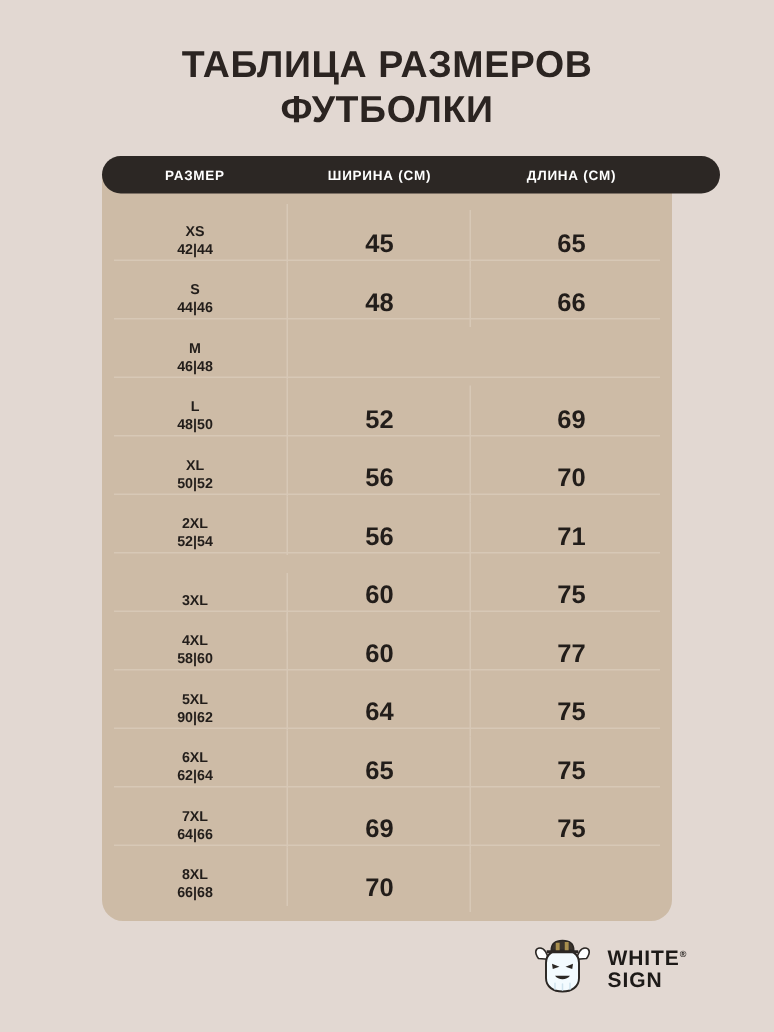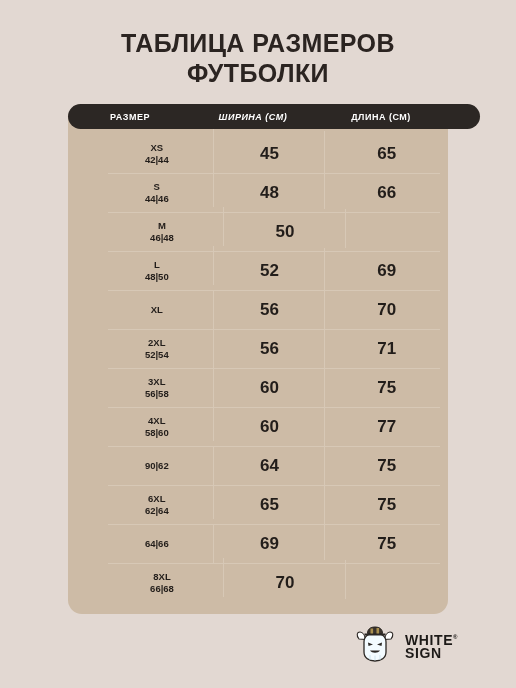--- a/index.html
+++ b/index.html
@@ -64,36 +64,35 @@
   }
   .th {
     font-size: 9px;
     font-weight: 700;
     color: #ffffff;
     letter-spacing: 0.5px;
     text-align: center;
     font-family: "Liberation Sans", sans-serif;
   }
   .th.col-size  { width: 124px; }
-  .th.col-width { width: 122px; font-style: italic; }
+  .th.col-width { width: 122px; }
   .th.col-len   { width: 134px; }
 
   
   .table-body {
     position: absolute;
     left: 0;
     top: 30px;
     width: 380px;
   }
   .trow {
     position: relative;
     height: 39px;
     display: flex;
-    align-items: center;
-    margin-left: 32px;
+    align-items: flex-end;
   }
   .trow + .trow::before {
     content: "";
     position: absolute;
     left: 8px;
     right: 8px;
     top: 0;
     height: 1px;
     background: #d7c8b6;
   }
@@ -200,78 +199,79 @@
             <span class="size-alt">44|46</span>
           </div>
           <div class="cell num wid">48</div>
           <div class="cell num len">66</div>
         </div>
         <div class="trow">
           <div class="cell size">
             <span class="size-label">M</span>
             <span class="size-alt">46|48</span>
           </div>
-          <div class="cell num wid">50</div>
         </div>
         <div class="trow">
           <div class="cell size">
             <span class="size-label">L</span>
             <span class="size-alt">48|50</span>
           </div>
           <div class="cell num wid">52</div>
           <div class="cell num len">69</div>
         </div>
         <div class="trow">
           <div class="cell size">
             <span class="size-label">XL</span>
+            <span class="size-alt">50|52</span>
           </div>
           <div class="cell num wid">56</div>
           <div class="cell num len">70</div>
         </div>
         <div class="trow">
           <div class="cell size">
             <span class="size-label">2XL</span>
             <span class="size-alt">52|54</span>
           </div>
           <div class="cell num wid">56</div>
           <div class="cell num len">71</div>
         </div>
         <div class="trow">
           <div class="cell size">
             <span class="size-label">3XL</span>
-            <span class="size-alt">56|58</span>
           </div>
           <div class="cell num wid">60</div>
           <div class="cell num len">75</div>
         </div>
         <div class="trow">
           <div class="cell size">
             <span class="size-label">4XL</span>
             <span class="size-alt">58|60</span>
           </div>
           <div class="cell num wid">60</div>
           <div class="cell num len">77</div>
         </div>
         <div class="trow">
           <div class="cell size">
+            <span class="size-label">5XL</span>
             <span class="size-alt">90|62</span>
           </div>
           <div class="cell num wid">64</div>
           <div class="cell num len">75</div>
         </div>
         <div class="trow">
           <div class="cell size">
             <span class="size-label">6XL</span>
             <span class="size-alt">62|64</span>
           </div>
           <div class="cell num wid">65</div>
           <div class="cell num len">75</div>
         </div>
         <div class="trow">
           <div class="cell size">
+            <span class="size-label">7XL</span>
             <span class="size-alt">64|66</span>
           </div>
           <div class="cell num wid">69</div>
           <div class="cell num len">75</div>
         </div>
         <div class="trow">
           <div class="cell size">
             <span class="size-label">8XL</span>
             <span class="size-alt">66|68</span>
           </div>

